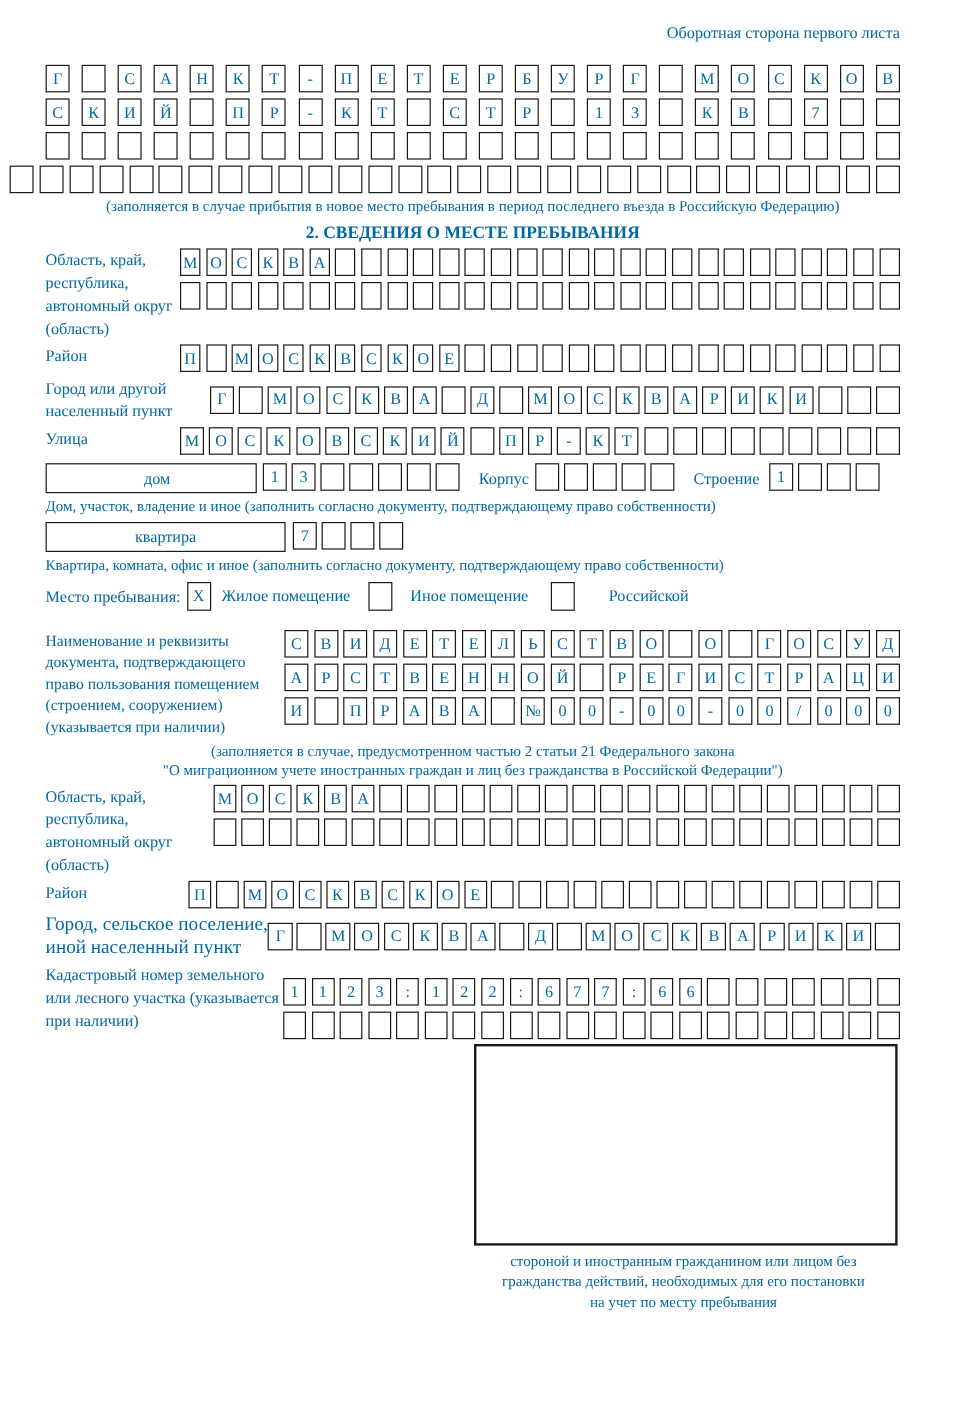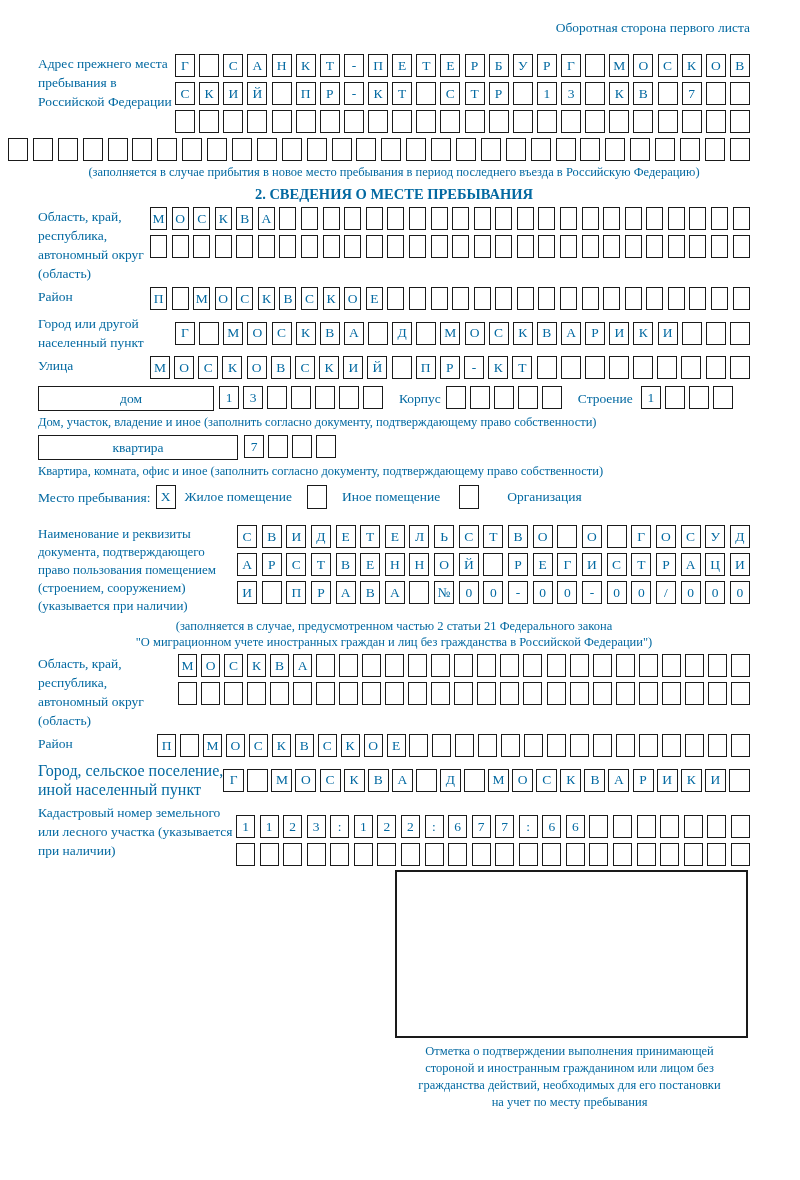--- a/index.html
+++ b/index.html
@@ -46,21 +46,20 @@
                  line-height:17px;margin-top:5px;}
 </style>
 </head>
 <body>
 
 <div class="page">
 
   <div class="hdr">Оборотная сторона первого листа</div>
 
   <div class="row" style="margin-top:18px;">
-    <div class="row-label lw137">Адрес прежнего места пребывания в Российской Федерации</div>
     <div class="rows-col">
       <div class="cells cw20">
           <div class="cell">Г</div>
           <div class="cell"></div>
           <div class="cell">С</div>
           <div class="cell">А</div>
           <div class="cell">Н</div>
           <div class="cell">К</div>
           <div class="cell">Т</div>
           <div class="cell">-</div>
@@ -372,21 +371,21 @@
   </div>
   <div class="caption">Квартира, комната, офис и иное (заполнить согласно документу, подтверждающему право собственности)</div>
 
   <div class="row center-v" style="margin-top:6px;">
     <div class="row-label">Место пребывания:</div>
     <div class="chk" style="margin-left:5px;">X</div>
     <span class="opt-label" style="margin-left:9px;">Жилое помещение</span>
     <div class="chk" style="margin-left:15px;"></div>
     <span class="opt-label" style="margin-left:15px;">Иное помещение</span>
     <div class="chk" style="margin-left:19px;"></div>
-    <span class="opt-label" style="margin-left:28px;">Организация</span>
+    <span class="opt-label" style="margin-left:28px;">Российской</span>
   </div>
 
   <div class="row" style="margin-top:16px;">
     <div class="row-label lw199" style="font-size:13px;line-height:18px;">Наименование и реквизиты документа, подтверждающего право пользования помещением (строением, сооружением) (указывается при наличии)</div>
     <div class="rows-col">
       <div class="cells cw20">
           <div class="cell">С</div>
           <div class="cell">В</div>
           <div class="cell">И</div>
           <div class="cell">Д</div>
@@ -632,19 +631,18 @@
           <div class="cell"></div>
           <div class="cell"></div>
           <div class="cell"></div>
           <div class="cell"></div>
         </div>
     </div>
   </div>
 
   <div class="stamp-box"></div>
   <div class="stamp-caption">
-    <div>Отметка о подтверждении выполнения принимающей</div>
     <div>стороной и иностранным гражданином или лицом без</div>
     <div>гражданства действий, необходимых для его постановки</div>
     <div>на учет по месту пребывания</div>
   </div>
 
 </div>
 
 </body></html>

